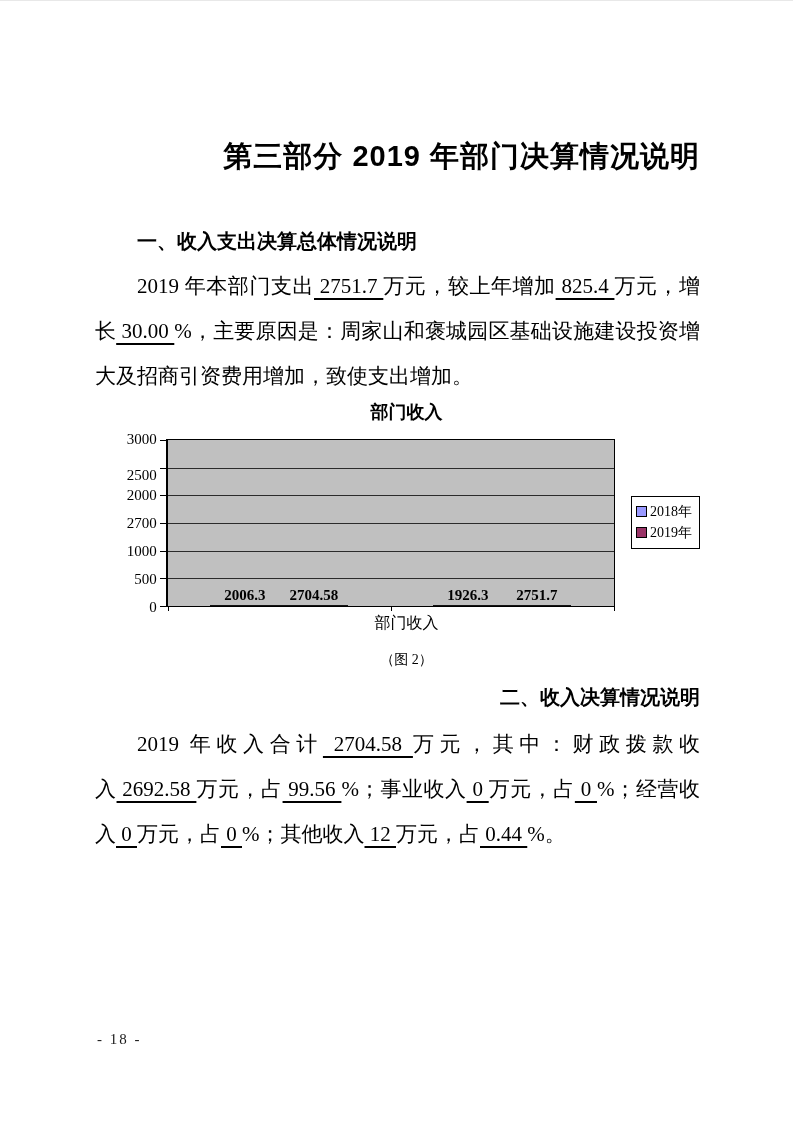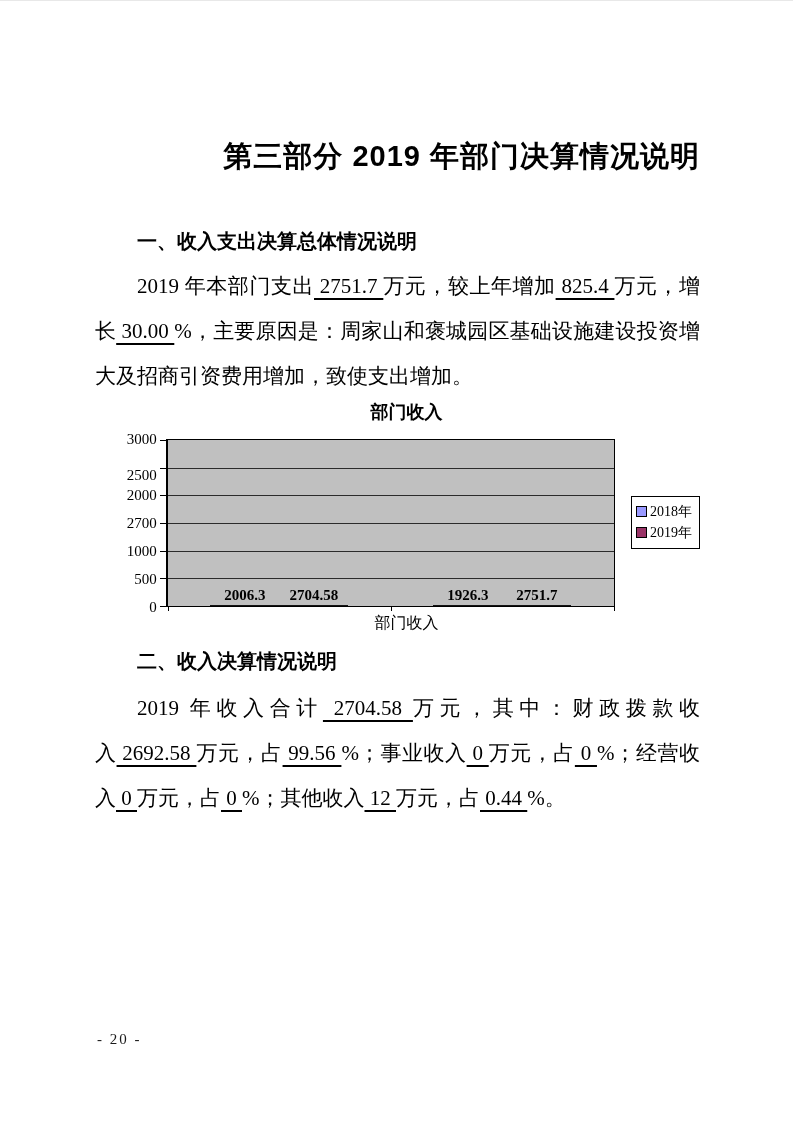--- a/index.html
+++ b/index.html
@@ -3,21 +3,21 @@
 <meta charset="utf-8">
 <style>
   html,body{margin:0;padding:0;background:#fff;}
   .page{position:relative;width:793px;height:1122px;background:#ffffff;overflow:hidden;
         font-family:"Liberation Serif","DejaVu Serif",serif;color:#000;border-top:1px solid #e8e8e8;}
   .content{margin:0 93px 0 95px;}
   .doc-title{margin:135px 0 0 0;text-align:right;font-family:"Liberation Sans","DejaVu Sans",sans-serif;
              font-weight:bold;font-size:29px;line-height:40px;letter-spacing:1px;}
   .sec-heading{margin:52px 0 0 0;padding-left:42px;font-family:"Liberation Sans","DejaVu Sans",sans-serif;
                font-weight:bold;font-size:20px;line-height:26px;}
-  .sec-heading.mt2{margin-top:14px;}
+  .sec-heading.mt2{margin-top:14px;text-align:right;}
   .body-para{margin:10px 0 0 0;font-size:21px;line-height:45px;text-align:justify;text-indent:2em;}
   .body-para.first{margin-top:12px;}
   .u{text-decoration:underline;text-underline-offset:5px;}
   
   .figure{display:block;margin:0 0 0 33px;padding:0;}
   .chart-title{margin:2px 0 0 40px;width:477px;text-align:center;
                font-family:"Liberation Sans","DejaVu Sans",sans-serif;font-weight:bold;font-size:18px;line-height:22px;}
   .chart-row{display:flex;align-items:flex-start;margin-top:16px;}
   .y-axis{position:relative;width:40px;height:168px;font-size:15px;}
   .ytick-label{position:absolute;right:9px;transform:translateY(-50%);line-height:1;white-space:nowrap;}
@@ -104,22 +104,23 @@
             </div>
             <div class="legend-entry">
               <div class="swatch" style="background: rgb(153, 51, 102);"></div>
               <span>2019年</span>
             </div>
           </div>
       </div>
       <div class="x-labels">
           <div class="x-label">部门收入</div>
         </div>
+      <figcaption class="fig-caption">（图 2）</figcaption>
     </figure>
 
     <h2 class="sec-heading mt2">二、收入决算情况说明</h2>
 
     <p class="body-para first"><span>2019 年收入合计</span><span class="u">&nbsp;2704.58&nbsp;</span><span>万元，其中：财政拨款收入</span><span class="u">&nbsp;2692.58&nbsp;</span><span>万元，占</span><span class="u">&nbsp;99.56&nbsp;</span><span>%；事业收入</span><span class="u">&nbsp;0&nbsp;</span><span>万元，占</span><span class="u">&nbsp;0&nbsp;</span><span>%；经营收入</span><span class="u">&nbsp;0&nbsp;</span><span>万元，占</span><span class="u">&nbsp;0&nbsp;</span><span>%；其他收入</span><span class="u">&nbsp;12&nbsp;</span><span>万元，占</span><span class="u">&nbsp;0.44&nbsp;</span><span>%。</span></p>
 
   </div>
 
-  <div class="page-num">- 20 -</div>
+  <div class="page-num">- 18 -</div>
 </div>
 
 </body></html>

